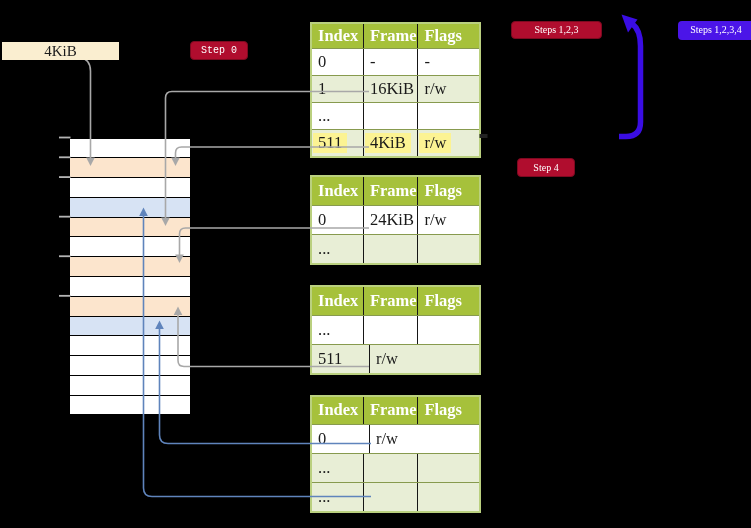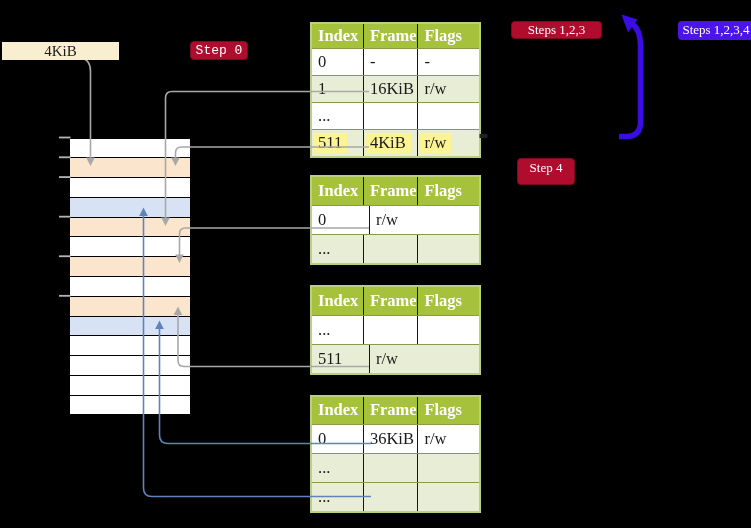--- a/index.html
+++ b/index.html
@@ -29,27 +29,27 @@
   
   #memory{position:absolute;left:70px;top:137.5px;width:120px;border-top:1.3px solid #000;}
   .mem-row{height:19.79px;box-sizing:border-box;border-bottom:1.3px solid #000;}
   .mem-white{background:var(--memory_white);}
   .mem-orange{background:var(--memory_orange);}
   .mem-blue{background:var(--memory_blue);}
   
   #frame-label{position:absolute;left:2px;top:42px;width:117px;height:18px;line-height:18px;
       background:var(--frame_label_bg);color:#1a1a1a;text-align:center;font-size:15px;}
   .badge{position:absolute;box-sizing:border-box;color:#fff;text-align:center;
-      font-size:13px;border-radius:4px;}
+      font-size:10px;border-radius:4px;}
   .badge-red{background:var(--badge_red);border:1px solid var(--badge_red_border);}
   .badge-blue{background:var(--badge_blue);}
   #badge-step0{left:190px;top:41px;width:58px;height:19px;line-height:17px;font-family:Liberation Mono, monospace;}
   #badge-steps123{left:511px;top:21px;width:91px;height:18px;line-height:16px;}
   #badge-steps1234{left:678px;top:21px;width:76px;height:19px;line-height:18px;}
-  #badge-step4{left:517px;top:158px;width:58px;height:27px;line-height:17px;}
+  #badge-step4{left:517px;top:158px;width:58px;height:19px;line-height:17px;}
   
   #overlay{position:absolute;left:0;top:0;pointer-events:none;}
   .ag{stroke:var(--arrow_gray);stroke-width:1.6;fill:none;}
   .agh{fill:var(--arrow_gray);stroke:none;}
   .ab{stroke:var(--arrow_blue);stroke-width:1.6;fill:none;}
   .abh{fill:var(--arrow_blue);stroke:none;}
   .big{stroke:var(--big_arrow_blue);stroke-width:5.5;fill:none;}
   .bigh{fill:var(--big_arrow_blue);stroke:none;}
   .tick{stroke:var(--tick_gray);stroke-width:1.8;}
 </style>
@@ -103,20 +103,21 @@
       </div>
     </div>
   <div class="pt pt2">
       <div class="pt-row pt-head">
         <div class="pt-cell">Index</div>
         <div class="pt-cell">Frame</div>
         <div class="pt-cell">Flags</div>
       </div>
       <div class="pt-row">
         <div class="pt-cell">0</div>
+        <div class="pt-cell">24KiB</div>
         <div class="pt-cell">r/w</div>
       </div>
       <div class="pt-row alt">
         <div class="pt-cell">...</div>
         <div class="pt-cell"></div>
         <div class="pt-cell"></div>
       </div>
     </div>
   <div class="pt pt3">
       <div class="pt-row pt-head">
@@ -135,21 +136,20 @@
       </div>
     </div>
   <div class="pt pt4">
       <div class="pt-row pt-head">
         <div class="pt-cell">Index</div>
         <div class="pt-cell">Frame</div>
         <div class="pt-cell">Flags</div>
       </div>
       <div class="pt-row">
         <div class="pt-cell">0</div>
-        <div class="pt-cell">36KiB</div>
         <div class="pt-cell">r/w</div>
       </div>
       <div class="pt-row alt">
         <div class="pt-cell">...</div>
         <div class="pt-cell"></div>
         <div class="pt-cell"></div>
       </div>
       <div class="pt-row alt">
         <div class="pt-cell">...</div>
         <div class="pt-cell"></div>

